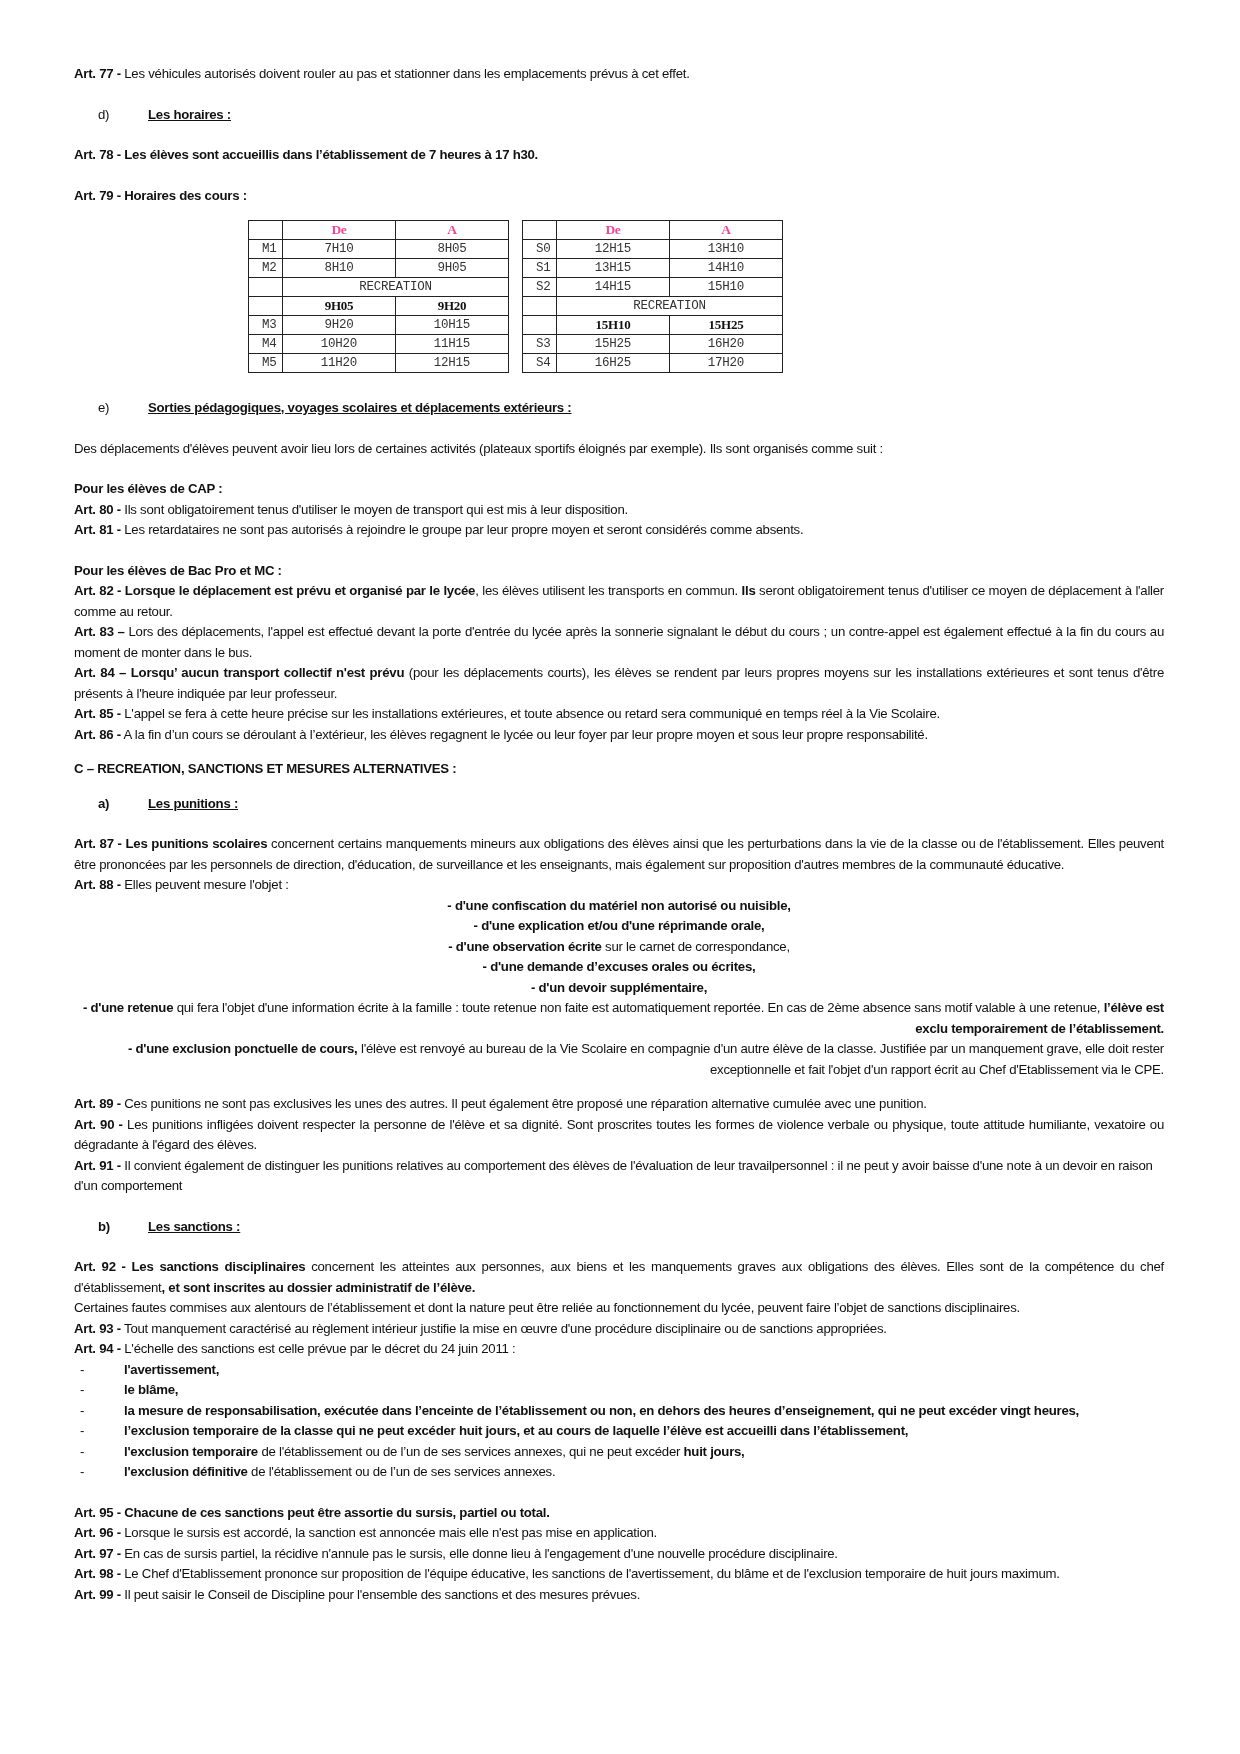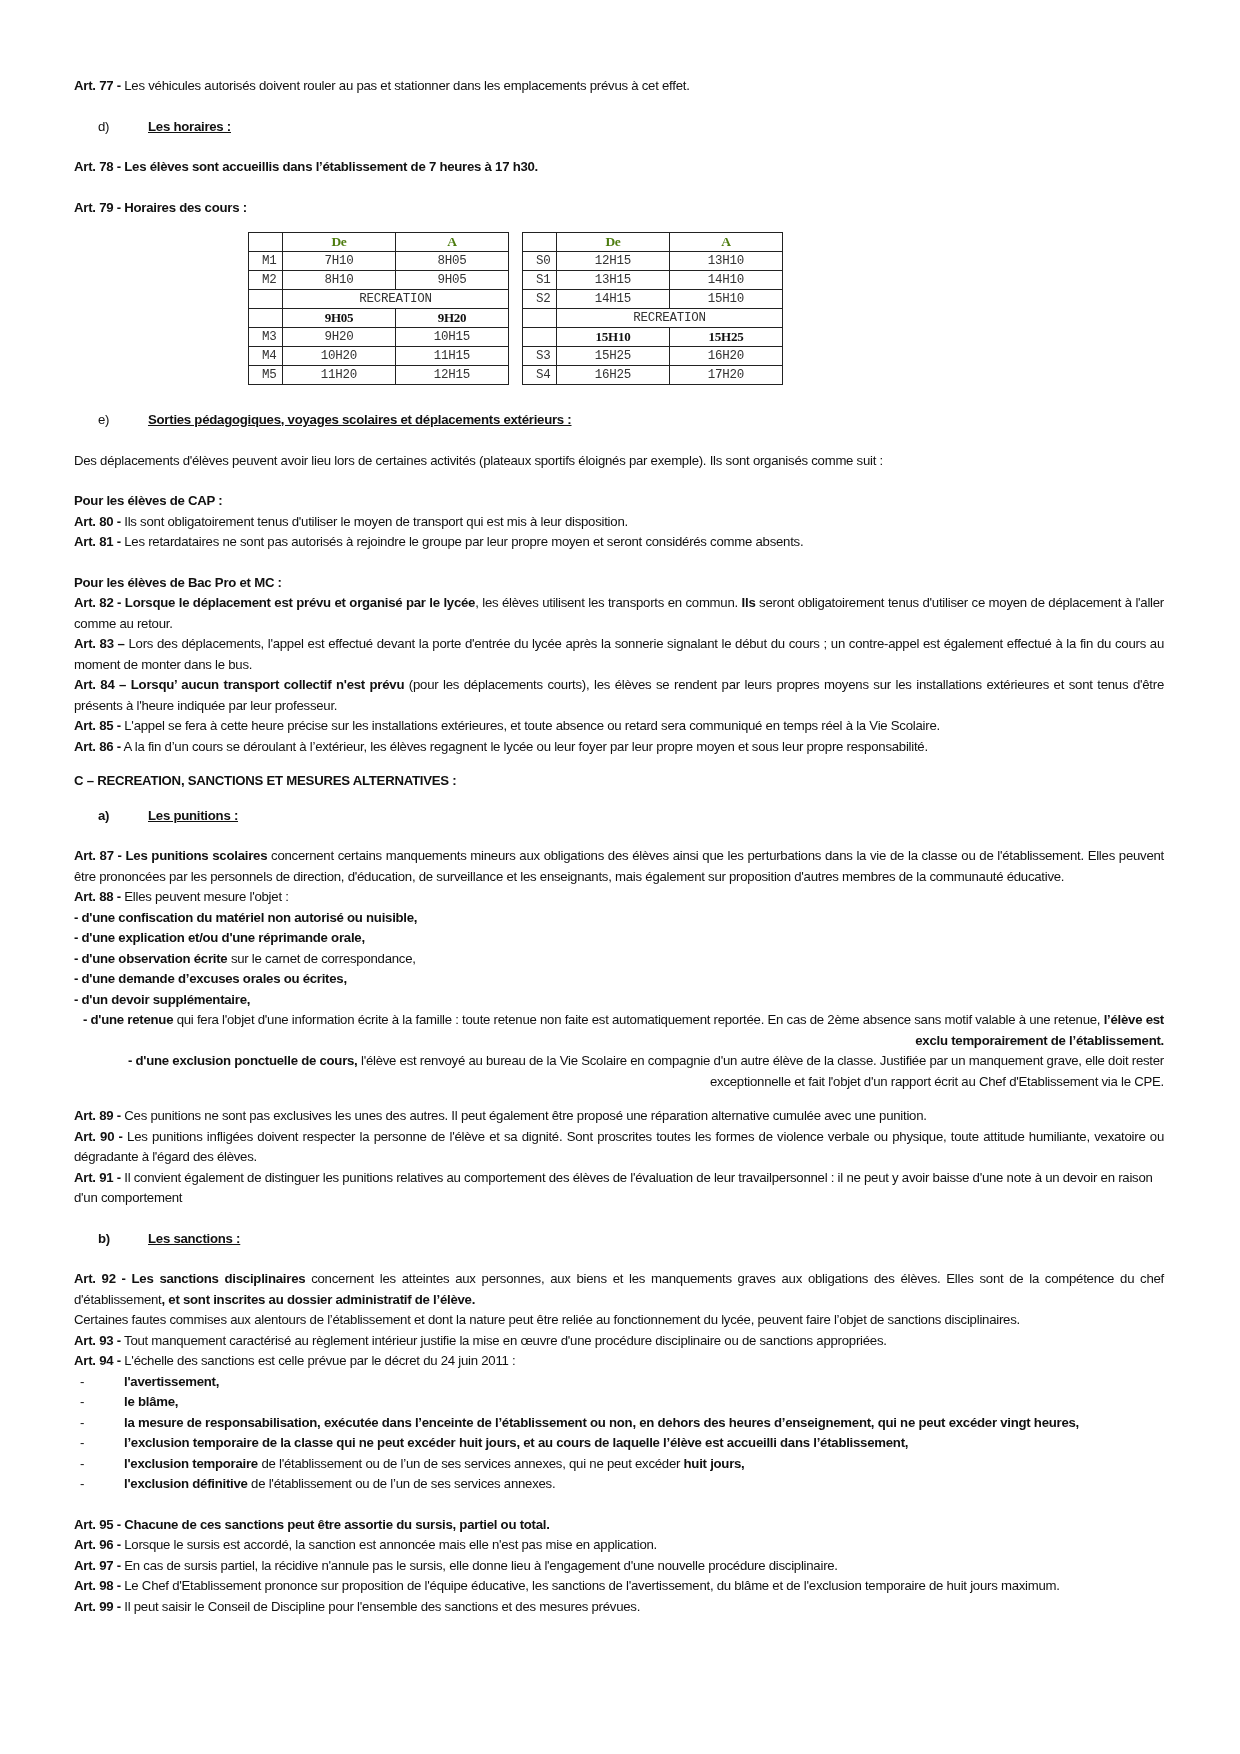--- a/index.html
+++ b/index.html
@@ -1,41 +1,41 @@
 <!DOCTYPE html>
 <html><head>
 <meta charset="utf-8">
 <style>
   html, body { margin: 0; padding: 0; background: #ffffff; }
   body { width: 1240px; height: 1754px; position: relative; overflow: hidden;
          font-family: "Liberation Sans Narrow", "Liberation Sans", sans-serif; color: #111; }
-  .page { position: absolute; left: 74px; top: 76px; width: 1090px; font-size: 13.2px; line-height: 20.5px; letter-spacing: -0.25px; }
+  .page { position: absolute; left: 74px; top: 64px; width: 1090px; font-size: 13.2px; line-height: 20.5px; letter-spacing: -0.25px; }
   .p { margin: 0; }
   .b { font-weight: bold; }
   .justify { text-align: justify; }
   .gap-s { height: 14px; }
   .gap-m { height: 20px; }
   .subhead { display: flex; margin: 0; }
   .subhead .letter { width: 26px; margin-left: 24px; font-weight: normal; }
   .subhead .letter.bold { font-weight: bold; }
   .subhead .title { margin-left: 24px; font-weight: bold; text-decoration: underline; }
 
   .tables { position: relative; height: 160px; margin-top: 14px; }
   table.sched { position: absolute; border-collapse: collapse; font-family: "Liberation Mono", "DejaVu Sans Mono", monospace; font-size: 12.5px; color: #333; }
   table.sched td { border: 1px solid #222; height: 18px; padding: 0 2px; text-align: center; line-height: 18px; }
   table.sched td.lbl { width: 18px; text-align: left; padding-left: 13px; }
   table.sched td.c { width: 108px; }
-  table.sched td.hdr { font-family: "Liberation Serif", "DejaVu Serif", serif; font-weight: bold; color: #4d7c0f; font-size: 13.5px; }
+  table.sched td.hdr { font-family: "Liberation Serif", "DejaVu Serif", serif; font-weight: bold; color: #ec4899; font-size: 13.5px; }
   table.sched td.bold { font-family: "Liberation Serif", "DejaVu Serif", serif; font-weight: bold; color: #111; font-size: 13px; }
   #tbl-morning { left: 174px; top: 0; }
   #tbl-afternoon { left: 448px; top: 0; }
 
   ul.items { list-style: none; margin: 0; padding: 0; }
   ul.items li { margin: 0; }
-  .indent1 { padding-left: 12px; }
+  .indent1 { padding-left: 12px; text-align: center; }
   .indent2 { padding-left: 6px; text-align: right; }
   .dash-list li { display: flex; }
   .dash-list .dash { width: 50px; padding-left: 6px; box-sizing: border-box; }
 </style>
 </head>
 <body>
 
 <div class="page">
 
   <p class="p"><span class="b">Art. 77 -</span><span> Les véhicules autorisés doivent rouler au pas et stationner dans les emplacements prévus à cet effet.</span></p>

